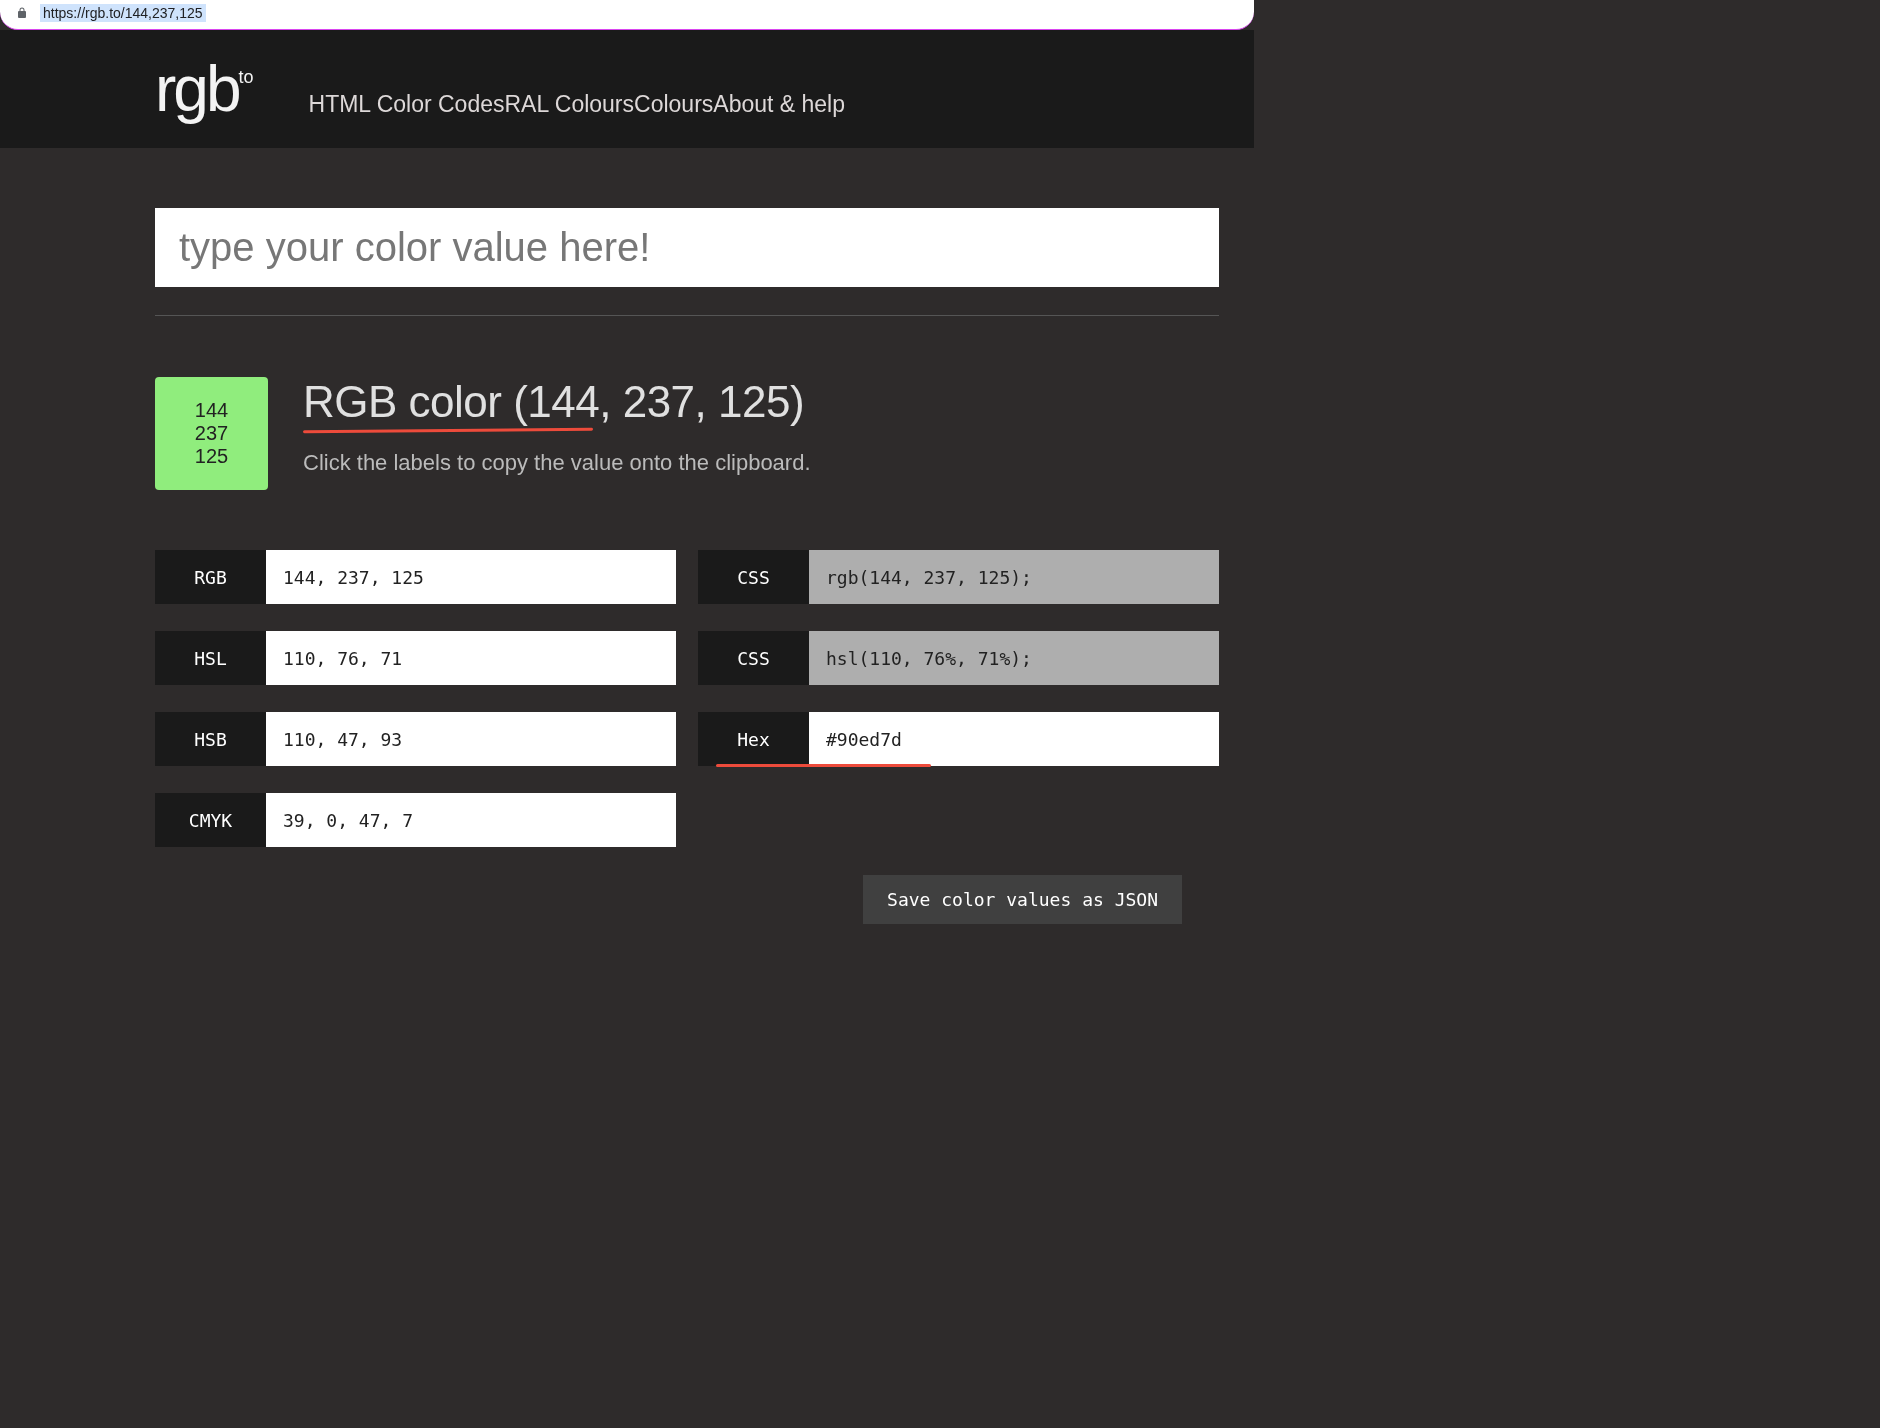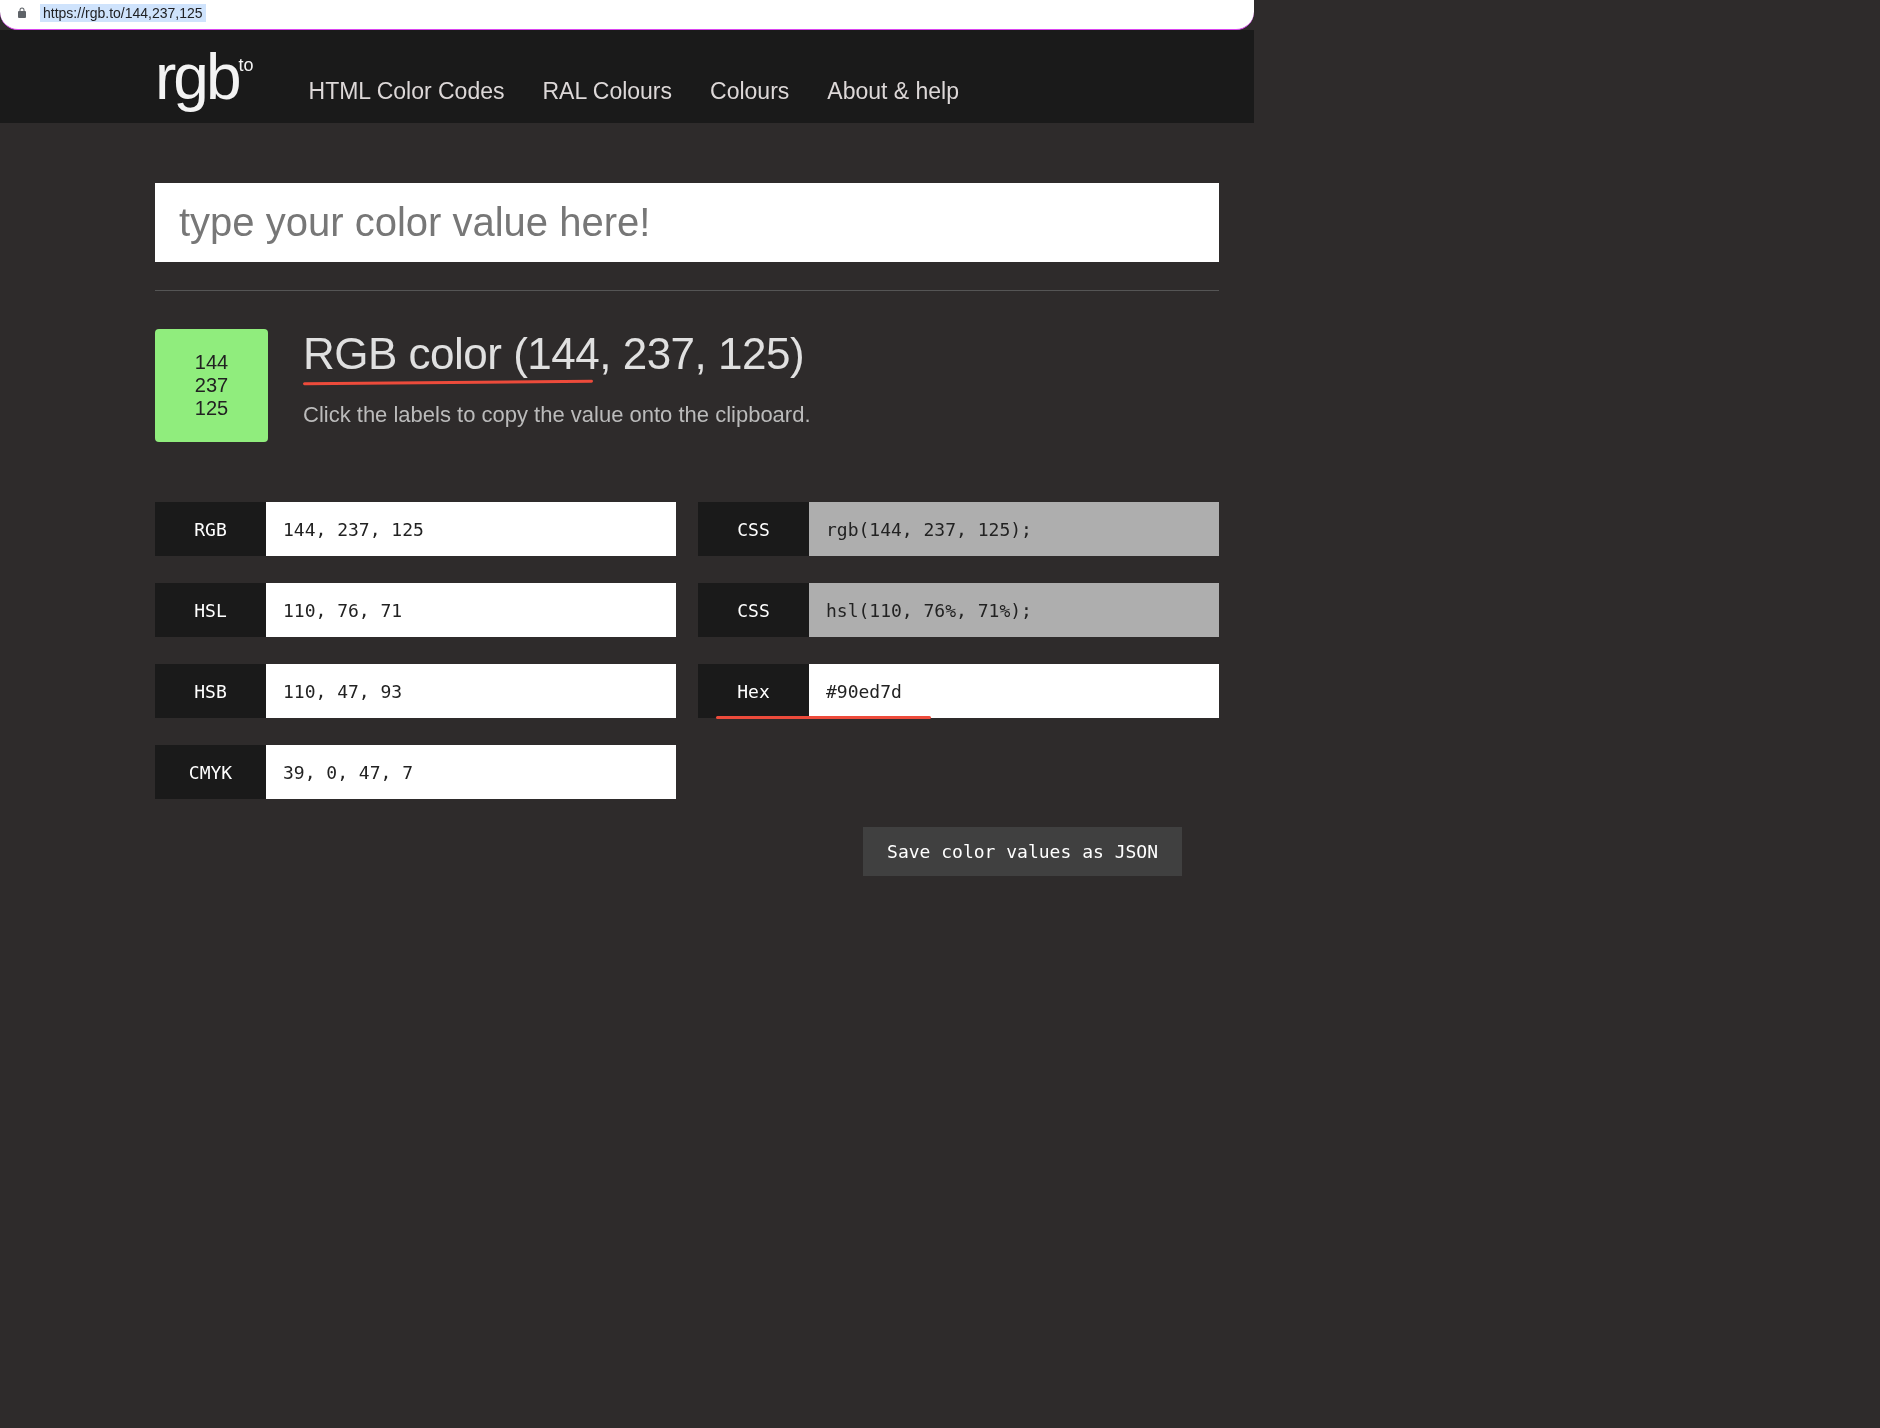--- a/index.html
+++ b/index.html
@@ -27,50 +27,50 @@
     .lock { width: 12px; height: 14px; fill: #5f6368; }
     .url-text {
       background: #cfe3fc;
       padding: 1px 3px;
       font-size: 14px;
       color: #202124;
       font-family: -apple-system, sans-serif;
     }
     .dark-header {
       background: #1a1a1a;
-      height: 93px;
+      height: 118px;
       display: flex;
       align-items: center;
       padding-left: 155px;
     }
     .logo {
       font-size: 64px;
       font-weight: 300;
       color: #f3f3f3;
       letter-spacing: -3px;
       margin-right: 55px;
     }
     .logo sup { font-size: 18px; letter-spacing: 0; vertical-align: 28px; }
-    .nav { display: flex; gap: 38px; margin-top: 30px; }
+    .nav { display: flex; margin-top: 30px; }
     .nav-item { font-size: 23px; color: #ddd8d8; font-weight: 300; cursor: pointer; }
     .container { padding: 60px 35px 0 155px; max-width: 1230px; }
     .search-box {
       width: 1064px;
       height: 79px;
       background: #fff;
       border: none;
       font-size: 40px;
       font-weight: 300;
       color: #777;
       padding: 0 24px;
       font-family: inherit;
     }
     .search-box::placeholder { color: #777; }
     .divider { width: 1064px; height: 1px; background: #555; margin-top: 28px; }
-    .title-row { display: flex; gap: 35px; margin-top: 38px; align-items: flex-start; }
+    .title-row { display: flex; gap: 35px; margin-top: 61px; align-items: flex-start; }
     .swatch {
       width: 113px; height: 113px;
       display: flex; flex-direction: column;
       align-items: center; justify-content: center;
       font-size: 20px; color: #222;
       border-radius: 4px;
     }
     .title-block { }
     .page-title {
       font-size: 44px;

